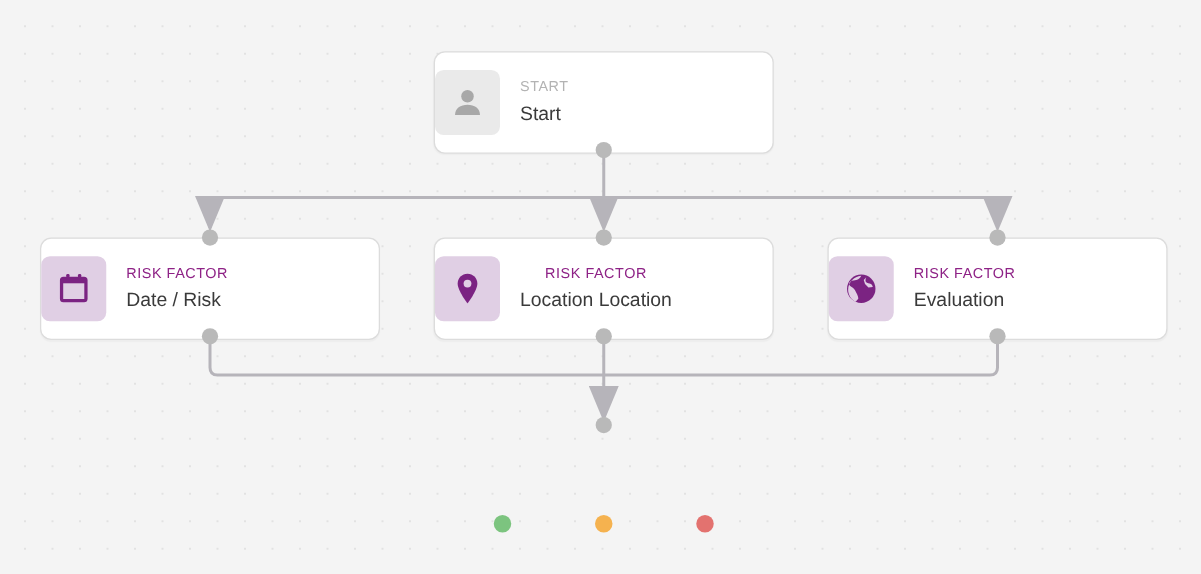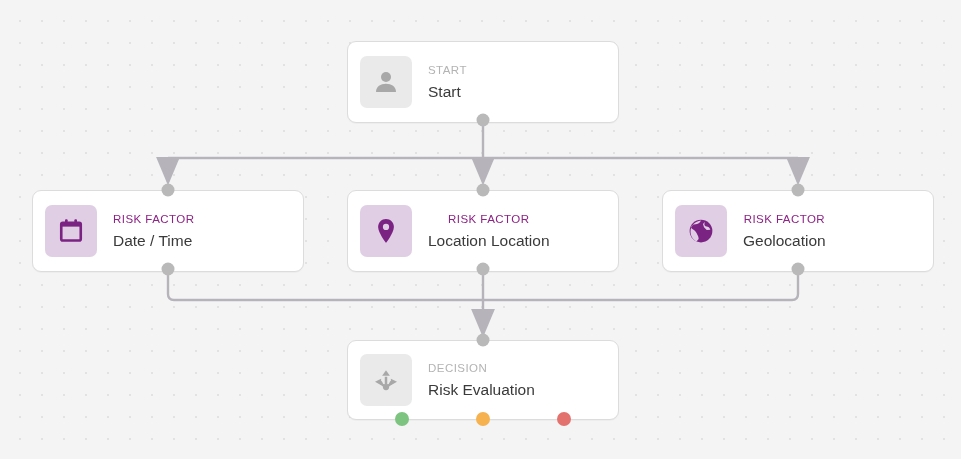--- a/index.html
+++ b/index.html
@@ -36,21 +36,20 @@
 
   
   .node {
     position: absolute;
     box-sizing: border-box;
     background: #ffffff;
     border: 1px solid #dcdcdc;
     border-radius: 9px;
     display: flex;
     align-items: center;
-    padding-left: 12px;
     box-shadow: 0 1px 1px rgba(0,0,0,0.03);
   }
 
   .icon-tile {
     width: 52px;
     height: 52px;
     border-radius: 7px;
     flex: 0 0 52px;
     display: flex;
     align-items: center;
@@ -147,21 +146,21 @@
     <div class="icon-tile purple">
       <svg class="icon-svg" width="30" height="30" viewBox="0 0 24 24">
         <rect x="4.2" y="5.4" width="15.6" height="14.2" rx="1.2" fill="none" stroke="#7b2382" stroke-width="2.1"></rect>
         <rect x="7.2" y="2.6" width="2.1" height="4" rx="0.8" fill="#7b2382"></rect>
         <rect x="14.7" y="2.6" width="2.1" height="4" rx="0.8" fill="#7b2382"></rect>
         <rect x="4.2" y="5.4" width="15.6" height="3.1" fill="#7b2382"></rect>
       </svg>
     </div>
     <div class="node-text">
       <span class="node-kind purple">RISK FACTOR</span>
-      <span class="node-title">Date / Time</span>
+      <span class="node-title">Date / Risk</span>
     </div>
   </div>
   <div class="port" style="left:168px; top:190px;"></div>
   <div class="port" style="left:168px; top:269px;"></div>
 
   <div class="node" style="left:347px; top:190px; width:272px; height:82px;">
     <div class="icon-tile purple">
       <svg class="icon-svg" width="30" height="30" viewBox="0 0 24 24">
         <path d="M12,2.4 C8.5,2.4 5.7,5.2 5.7,8.7 C5.7,13.4 12,21.4 12,21.4
                  C12,21.4 18.3,13.4 18.3,8.7 C18.3,5.2 15.5,2.4 12,2.4 Z" fill="#7b2382"></path>
@@ -183,41 +182,24 @@
         <path d="M12,3.6 C12,3.6 11.2,5.6 9.4,6.2 C7.6,6.8 5.2,6.4 4.4,8.2
                  C3.7,9.8 5.4,10.6 6.6,11.4 C7.9,12.3 8.3,13.6 9.0,14.8
                  C9.6,15.9 10.1,17 10.1,18.4 L8.4,20.3
                  C5.6,19 3.6,16 3.6,12.6 C3.6,7.8 7.3,4 12,3.6 Z" fill="#e0cfe4"></path>
         <path d="M15.2,4.6 C15.2,4.6 14.3,6.6 15.0,7.6 C15.7,8.6 17.2,8.3 18.2,9.0
                  C19.1,9.6 19.4,10.9 19.4,10.9 L16.6,11.2 L14.4,9.0 L13.6,6.4 Z" fill="#e0cfe4"></path>
       </svg>
     </div>
     <div class="node-text">
       <span class="node-kind purple">RISK FACTOR</span>
-      <span class="node-title">Geolocation</span>
+      <span class="node-title">Evaluation</span>
     </div>
   </div>
   <div class="port" style="left:798px; top:190px;"></div>
   <div class="port" style="left:798px; top:269px;"></div>
 
-  <div class="node" style="left:347px; top:340px; width:272px; height:80px;">
-    <div class="icon-tile grey">
-      <svg class="icon-svg" width="30" height="30" viewBox="0 0 24 24" fill="#a8a8a8">
-        <circle cx="12" cy="17.6" r="2.5"></circle>
-        <path d="M12,15.4 L12,9.4" stroke="#a8a8a8" stroke-width="2" fill="none"></path>
-        <path d="M12,4.2 L15.1,8.6 L8.9,8.6 Z"></path>
-        <path d="M11.4,16.6 C9.6,16.6 8.4,15.4 8.0,13.8" stroke="#a8a8a8" stroke-width="2" fill="none" stroke-linecap="round"></path>
-        <path d="M3.2,13.4 L8.1,10.9 L8.1,16.2 Z"></path>
-        <path d="M12.6,16.6 C14.4,16.6 15.6,15.4 16.0,13.8" stroke="#a8a8a8" stroke-width="2" fill="none" stroke-linecap="round"></path>
-        <path d="M20.8,13.4 L15.9,10.9 L15.9,16.2 Z"></path>
-      </svg>
-    </div>
-    <div class="node-text">
-      <span class="node-kind grey">DECISION</span>
-      <span class="node-title">Risk Evaluation</span>
-    </div>
-  </div>
   <div class="port" style="left:483px; top:340px;"></div>
   <div class="port green" style="left:402px; top:419px;"></div>
   <div class="port amber" style="left:483px; top:419px;"></div>
   <div class="port red" style="left:564px; top:419px;"></div>
 
 </div>
 
 </body></html>

